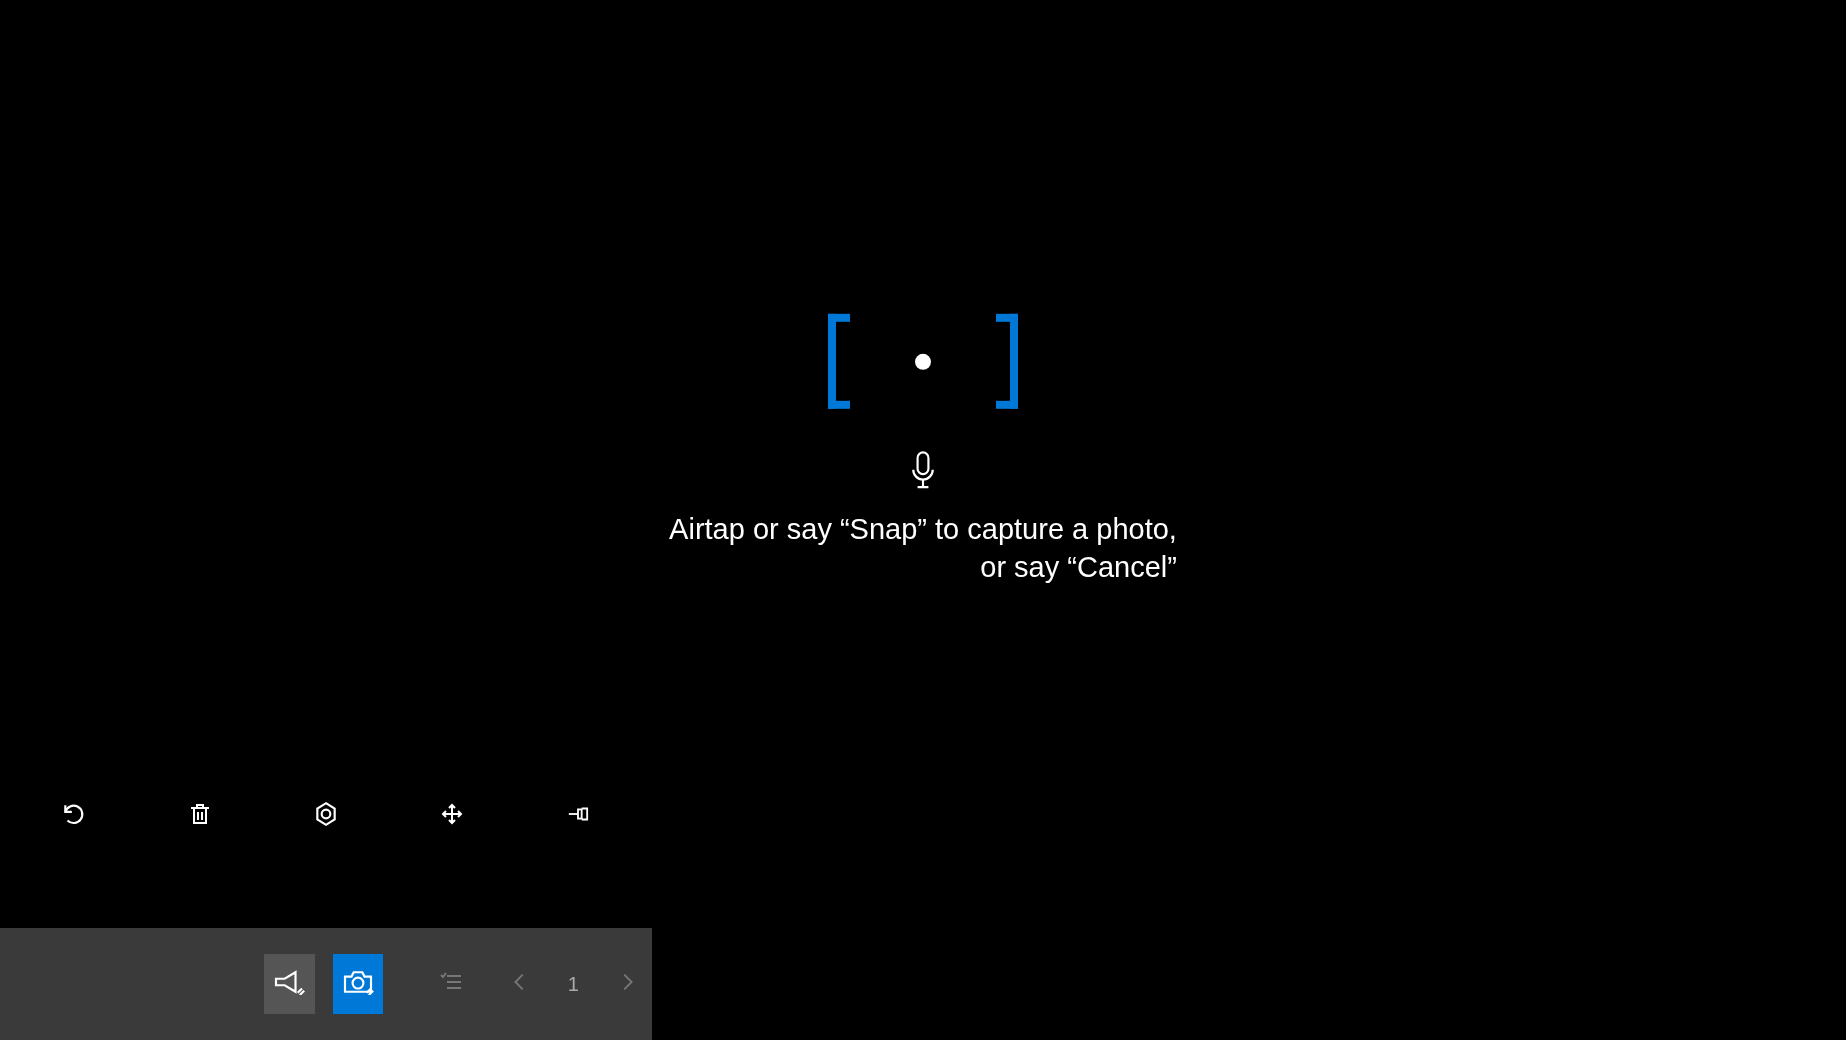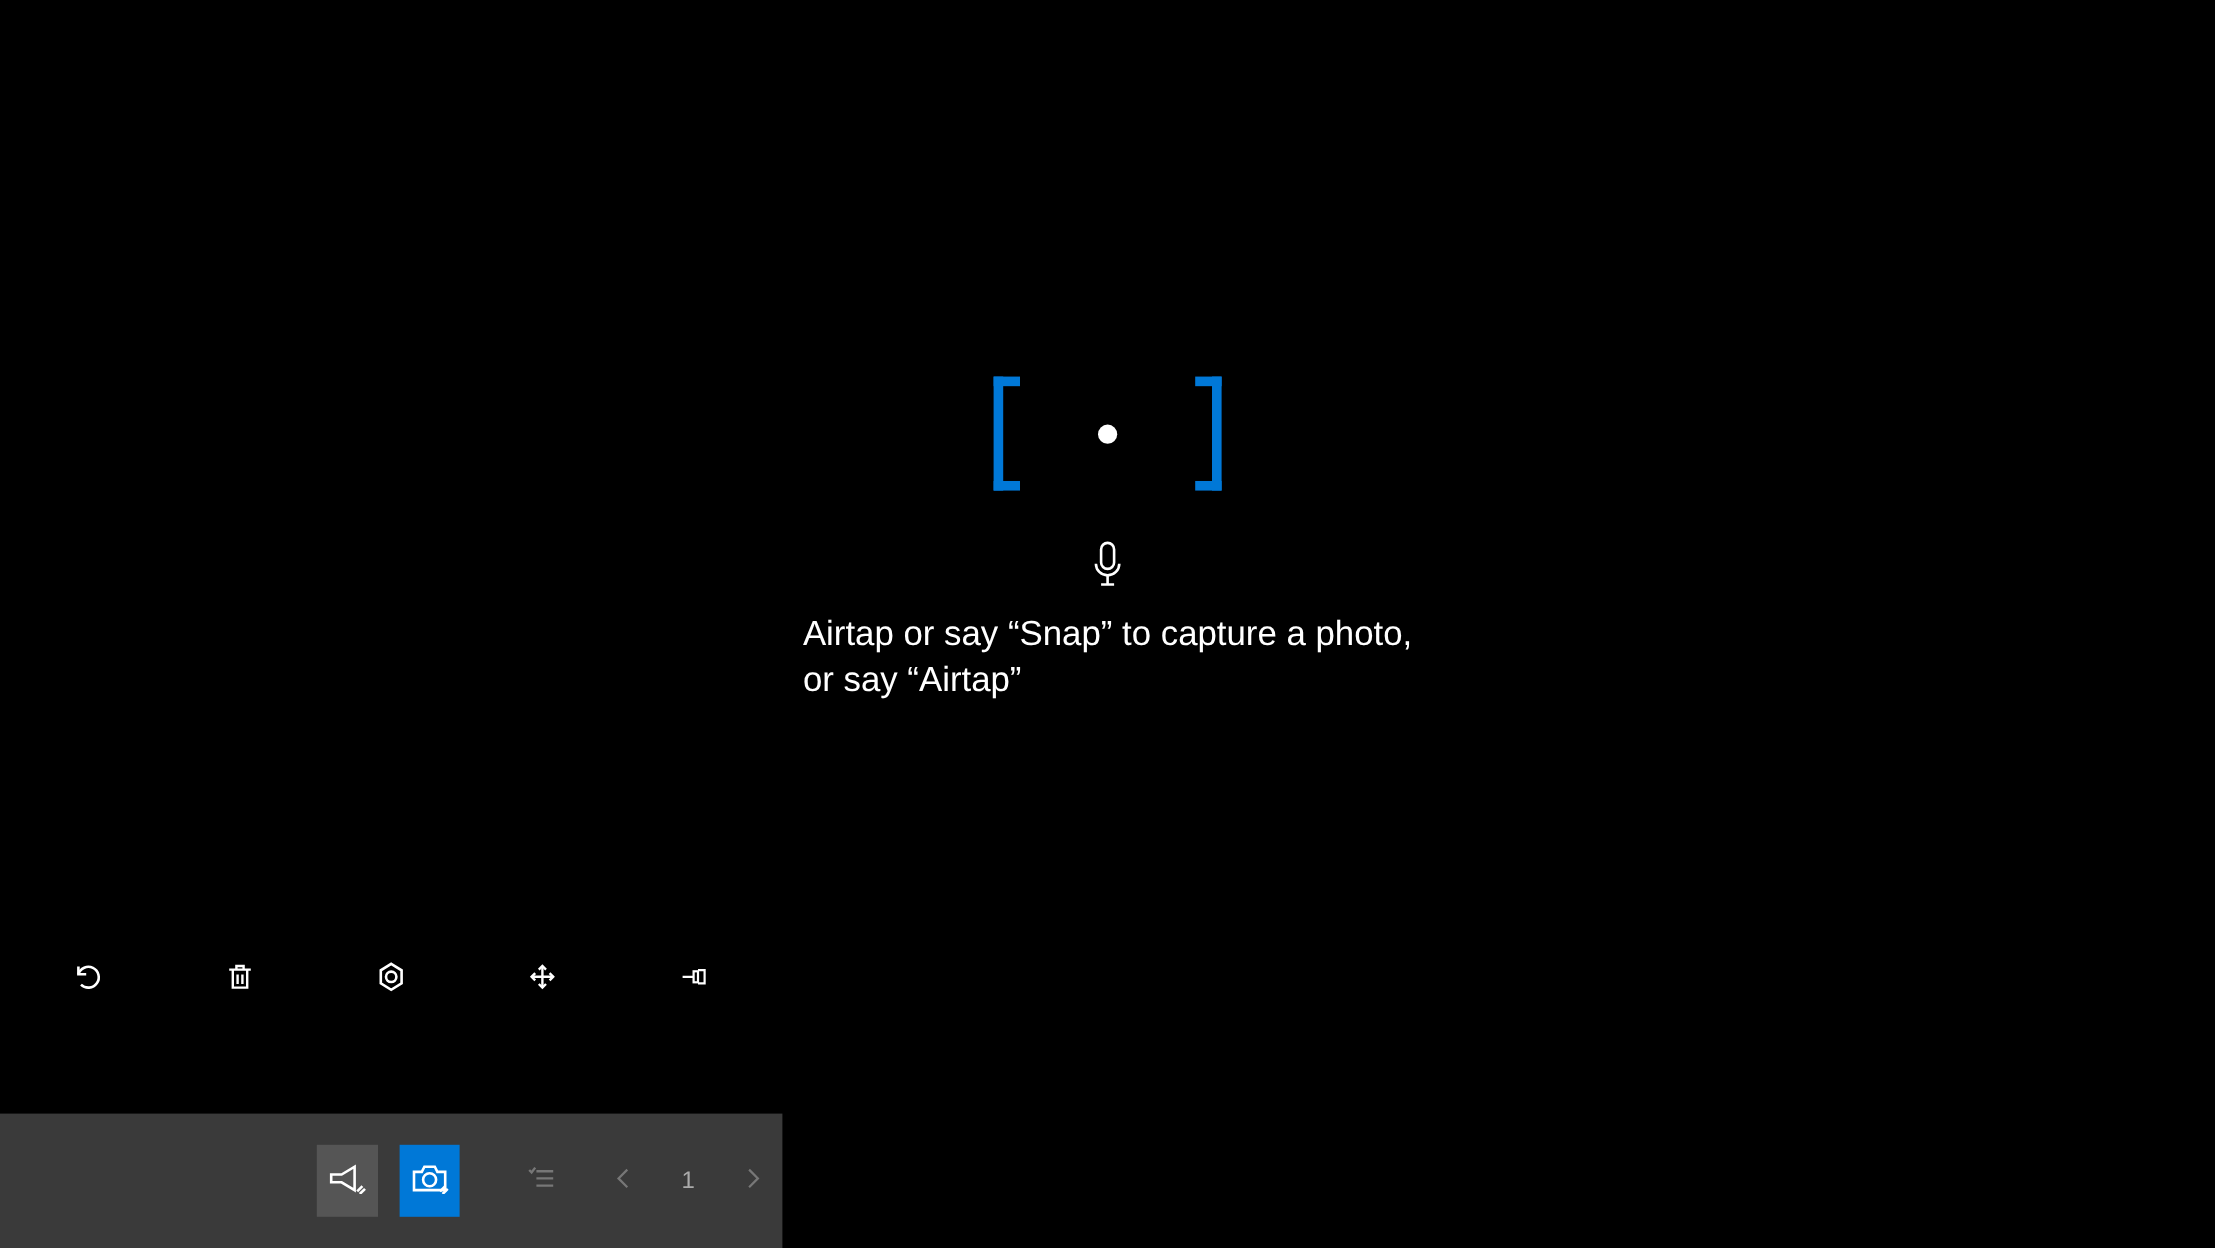--- a/index.html
+++ b/index.html
@@ -58,21 +58,21 @@
     .mic-icon {
       margin-bottom: 20px;
       width: 26px;
       height: 40px;
       display: flex;
       align-items: center;
       justify-content: center;
     }
 
     .instructions {
-      text-align: left;
+      text-align: right;
       font-weight: 300;
       font-size: 29px;
       line-height: 1.3;
       color: #fff;
     }
 
     
     .tool-column {
       position: absolute;
       left: 50px;
@@ -140,21 +140,21 @@
     <svg viewBox="0 0 24 36" width="26" height="40" stroke-width="2">
       <rect x="7" y="1" width="10" height="20" rx="5"></rect>
       <path d="M3 17 a9 9 0 0 0 18 0"></path>
       <line x1="12" y1="26" x2="12" y2="33"></line>
       <line x1="7" y1="33" x2="17" y2="33"></line>
     </svg>
   </div>
 
   <div class="instructions">
     <div>Airtap or say “Snap” to capture a photo,</div>
-    <div>or say “Airtap”</div>
+    <div>or say “Cancel”</div>
   </div>
 </div>
 
 <div class="tool-column">
 
   <div class="tool-btn">
     <span>
       <svg viewBox="0 0 24 24" width="26" height="26" stroke-width="2">
         <path d="M4 10 a8 8 0 1 1 2 8"></path>
         <polyline points="4,4 4,10 10,10"></polyline>

